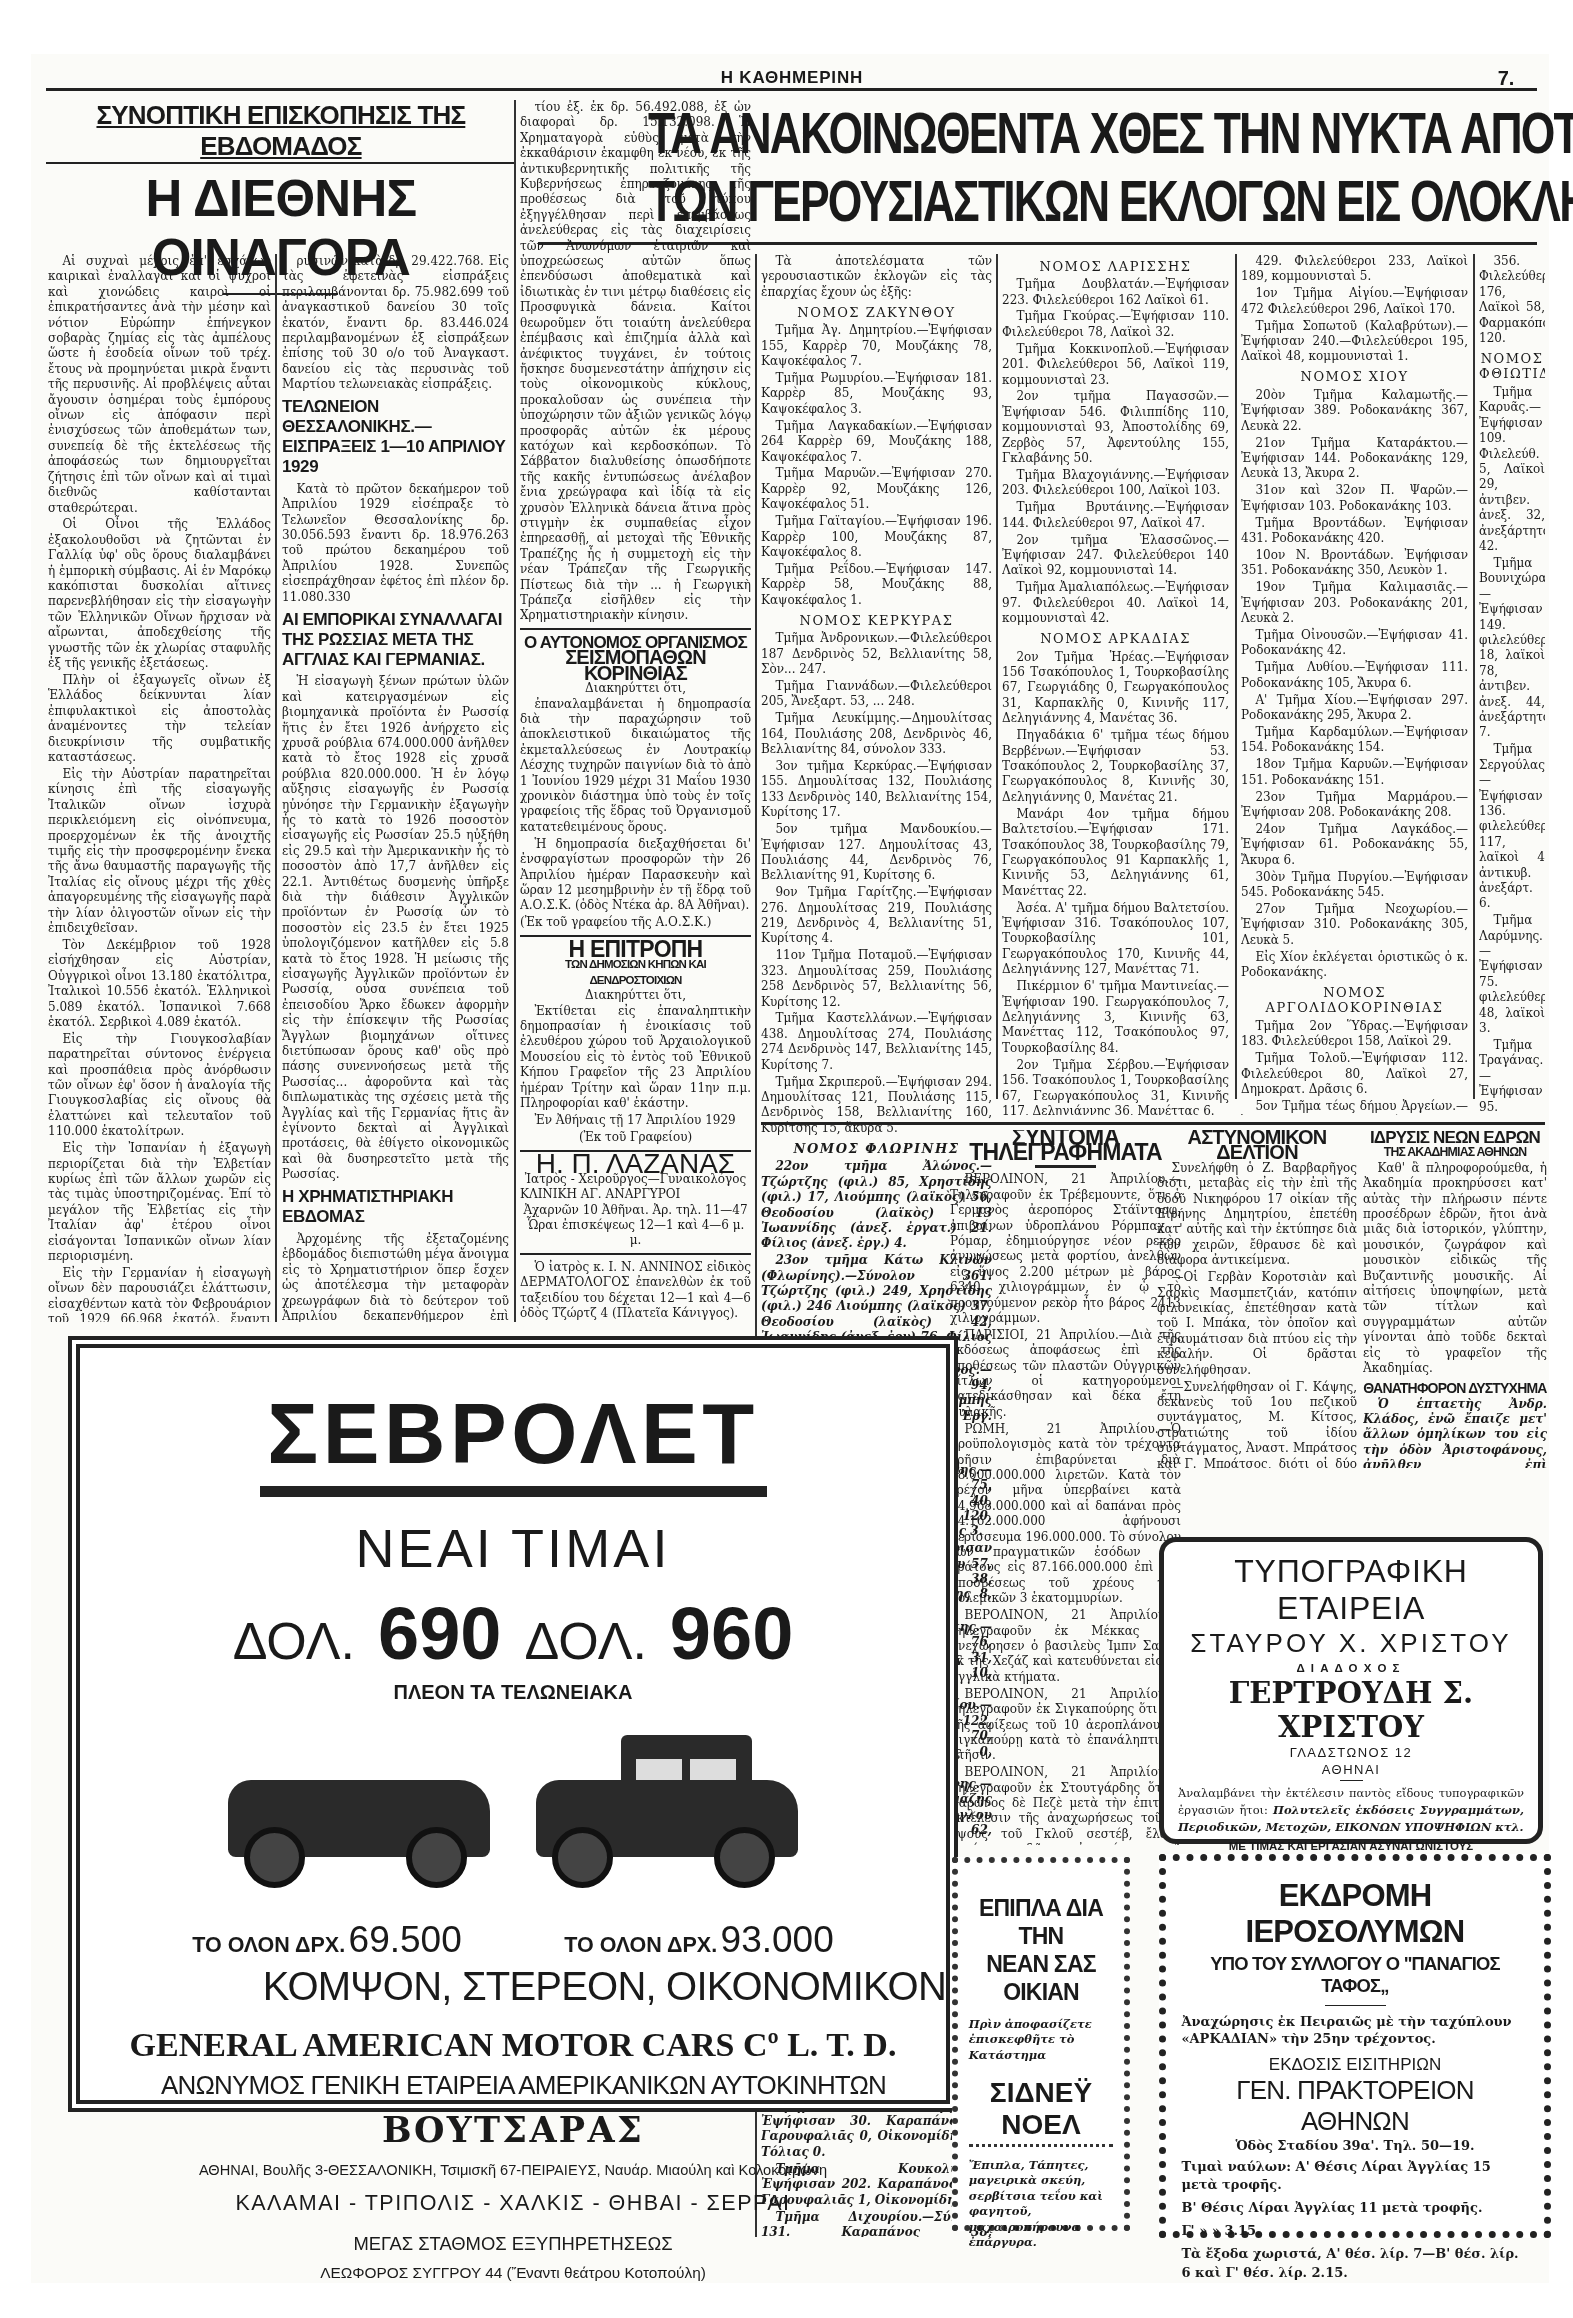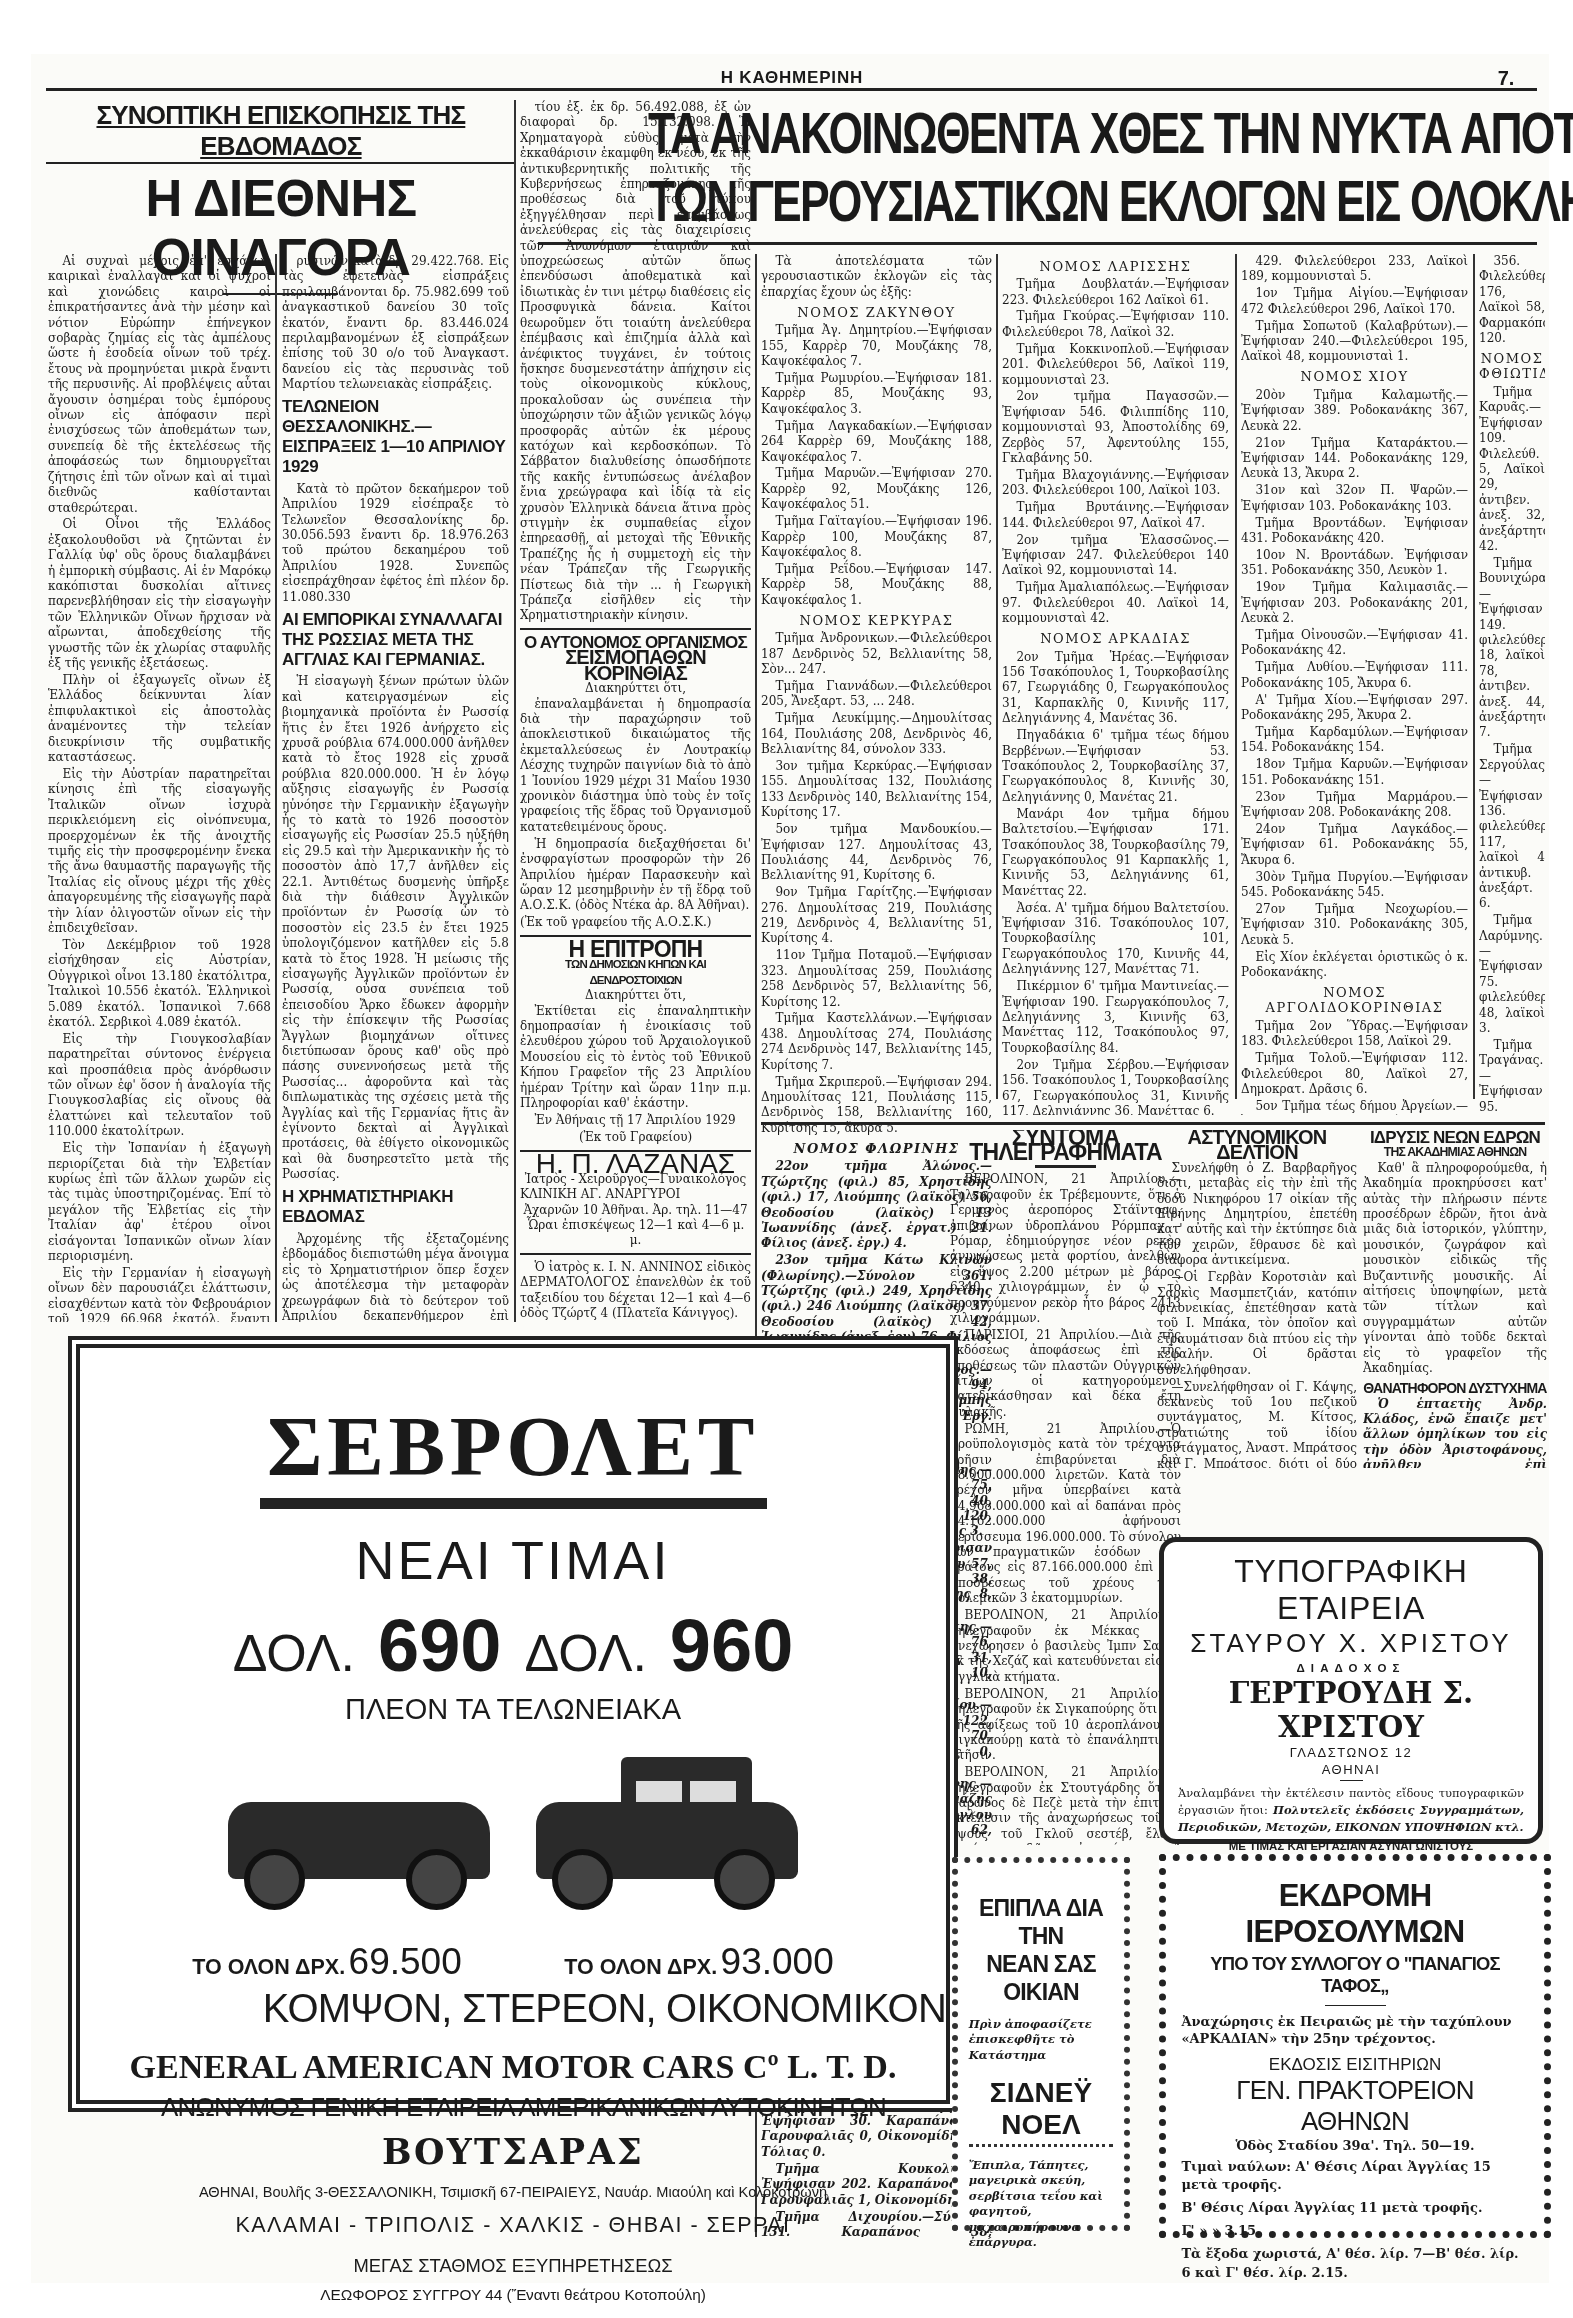--- a/index.html
+++ b/index.html
@@ -28,27 +28,27 @@
   .banner .line { font-family: "Liberation Sans", sans-serif; font-weight: bold; font-size: 57px; line-height: 68px; letter-spacing: -2.3px; transform: scaleX(0.78); transform-origin: center; white-space: nowrap; }
 
   .subhead { font-family: "Liberation Sans", sans-serif; font-weight: bold; font-size: 17px; line-height: 20px; margin: 4.6px 0; text-align: left; letter-spacing: -0.4px; }
   .nomos { text-align: center; font-size: 13px; letter-spacing: 1.5px; margin: 4.6px 0 3.1px; }
   .nomos.it { font-style: italic; font-weight: bold; }
 
   .box-title { font-family: "Liberation Sans", sans-serif; font-weight: bold; text-align: center; letter-spacing: -0.8px; }
 
   
   .ad-chev { position: absolute; left: 37px; top: 1282px; width: 890px; height: 776px; border: 12.3px double #222; background: #fff; }
-  .ad-chev .brand { font-family: Liberation Serif, serif; font-weight: bold; font-size: 85px; text-align: center; margin-top: 49px; letter-spacing: 4.6px; }
+  .ad-chev .brand { font-family: Liberation Sans, sans-serif; font-weight: bold; font-size: 85px; text-align: center; margin-top: 37px; letter-spacing: 4.6px; }
   .ad-chev .bar { height: 10.8px; background: #222; width: 507px; margin: 3.1px auto; }
   .ad-chev .new { font-family: "Liberation Sans", sans-serif; font-size: 54px; text-align: center; letter-spacing: 3.1px; margin-top: 20px; }
   .ad-chev .prices { display: flex; justify-content: center; align-items: baseline; gap: 23px; margin-top: 12.3px; }
   .ad-chev .cur { font-family: "Liberation Sans", sans-serif; font-size: 52px; }
   .ad-chev .amt { font-family: "Liberation Sans", sans-serif; font-weight: bold; font-size: 74px; }
-  .ad-chev .customs { font-family: "Liberation Sans", sans-serif; font-weight: normal; font-size: 29px; text-align: center; margin-top: 4.6px; }
+  .ad-chev .customs { font-family: "Liberation Sans", sans-serif; font-weight: bold; font-size: 20px; text-align: center; margin-top: 4.6px; }
   .ad-chev .cars { display: flex; justify-content: center; gap: 31px; margin-top: 15.4px; }
   .car { position: relative; width: 277px; height: 177px; }
   .car .body { position: absolute; left: 7.7px; right: 7.7px; top: 61px; height: 77px; background: #2a2a2a; border-radius: 23px 31px 7.7px 7.7px; }
   .car .cab { position: absolute; left: 92px; width: 131px; top: 15.4px; height: 69px; background: #2a2a2a; border-radius: 6.1px 6.1px 0 0; }
   .car .win { position: absolute; top: 24.6px; height: 38px; width: 46px; background: #ddd; }
   .car .wheel { position: absolute; bottom: 7.7px; width: 61px; height: 61px; border-radius: 50%; background: #444; border: 6.1px solid #111; }
   .ad-chev .totals { display: flex; justify-content: space-around; font-family: "Liberation Sans", sans-serif; margin-top: 23px; padding: 0 61px; }
   .ad-chev .totals span.lbl { font-weight: bold; font-size: 21.5px; }
   .ad-chev .totals span.v { font-size: 37px; }
   .ad-chev .slogan { font-family: "Liberation Sans", sans-serif; font-size: 40px; text-align: right; letter-spacing: -0.8px; margin-top: 3.1px; }

